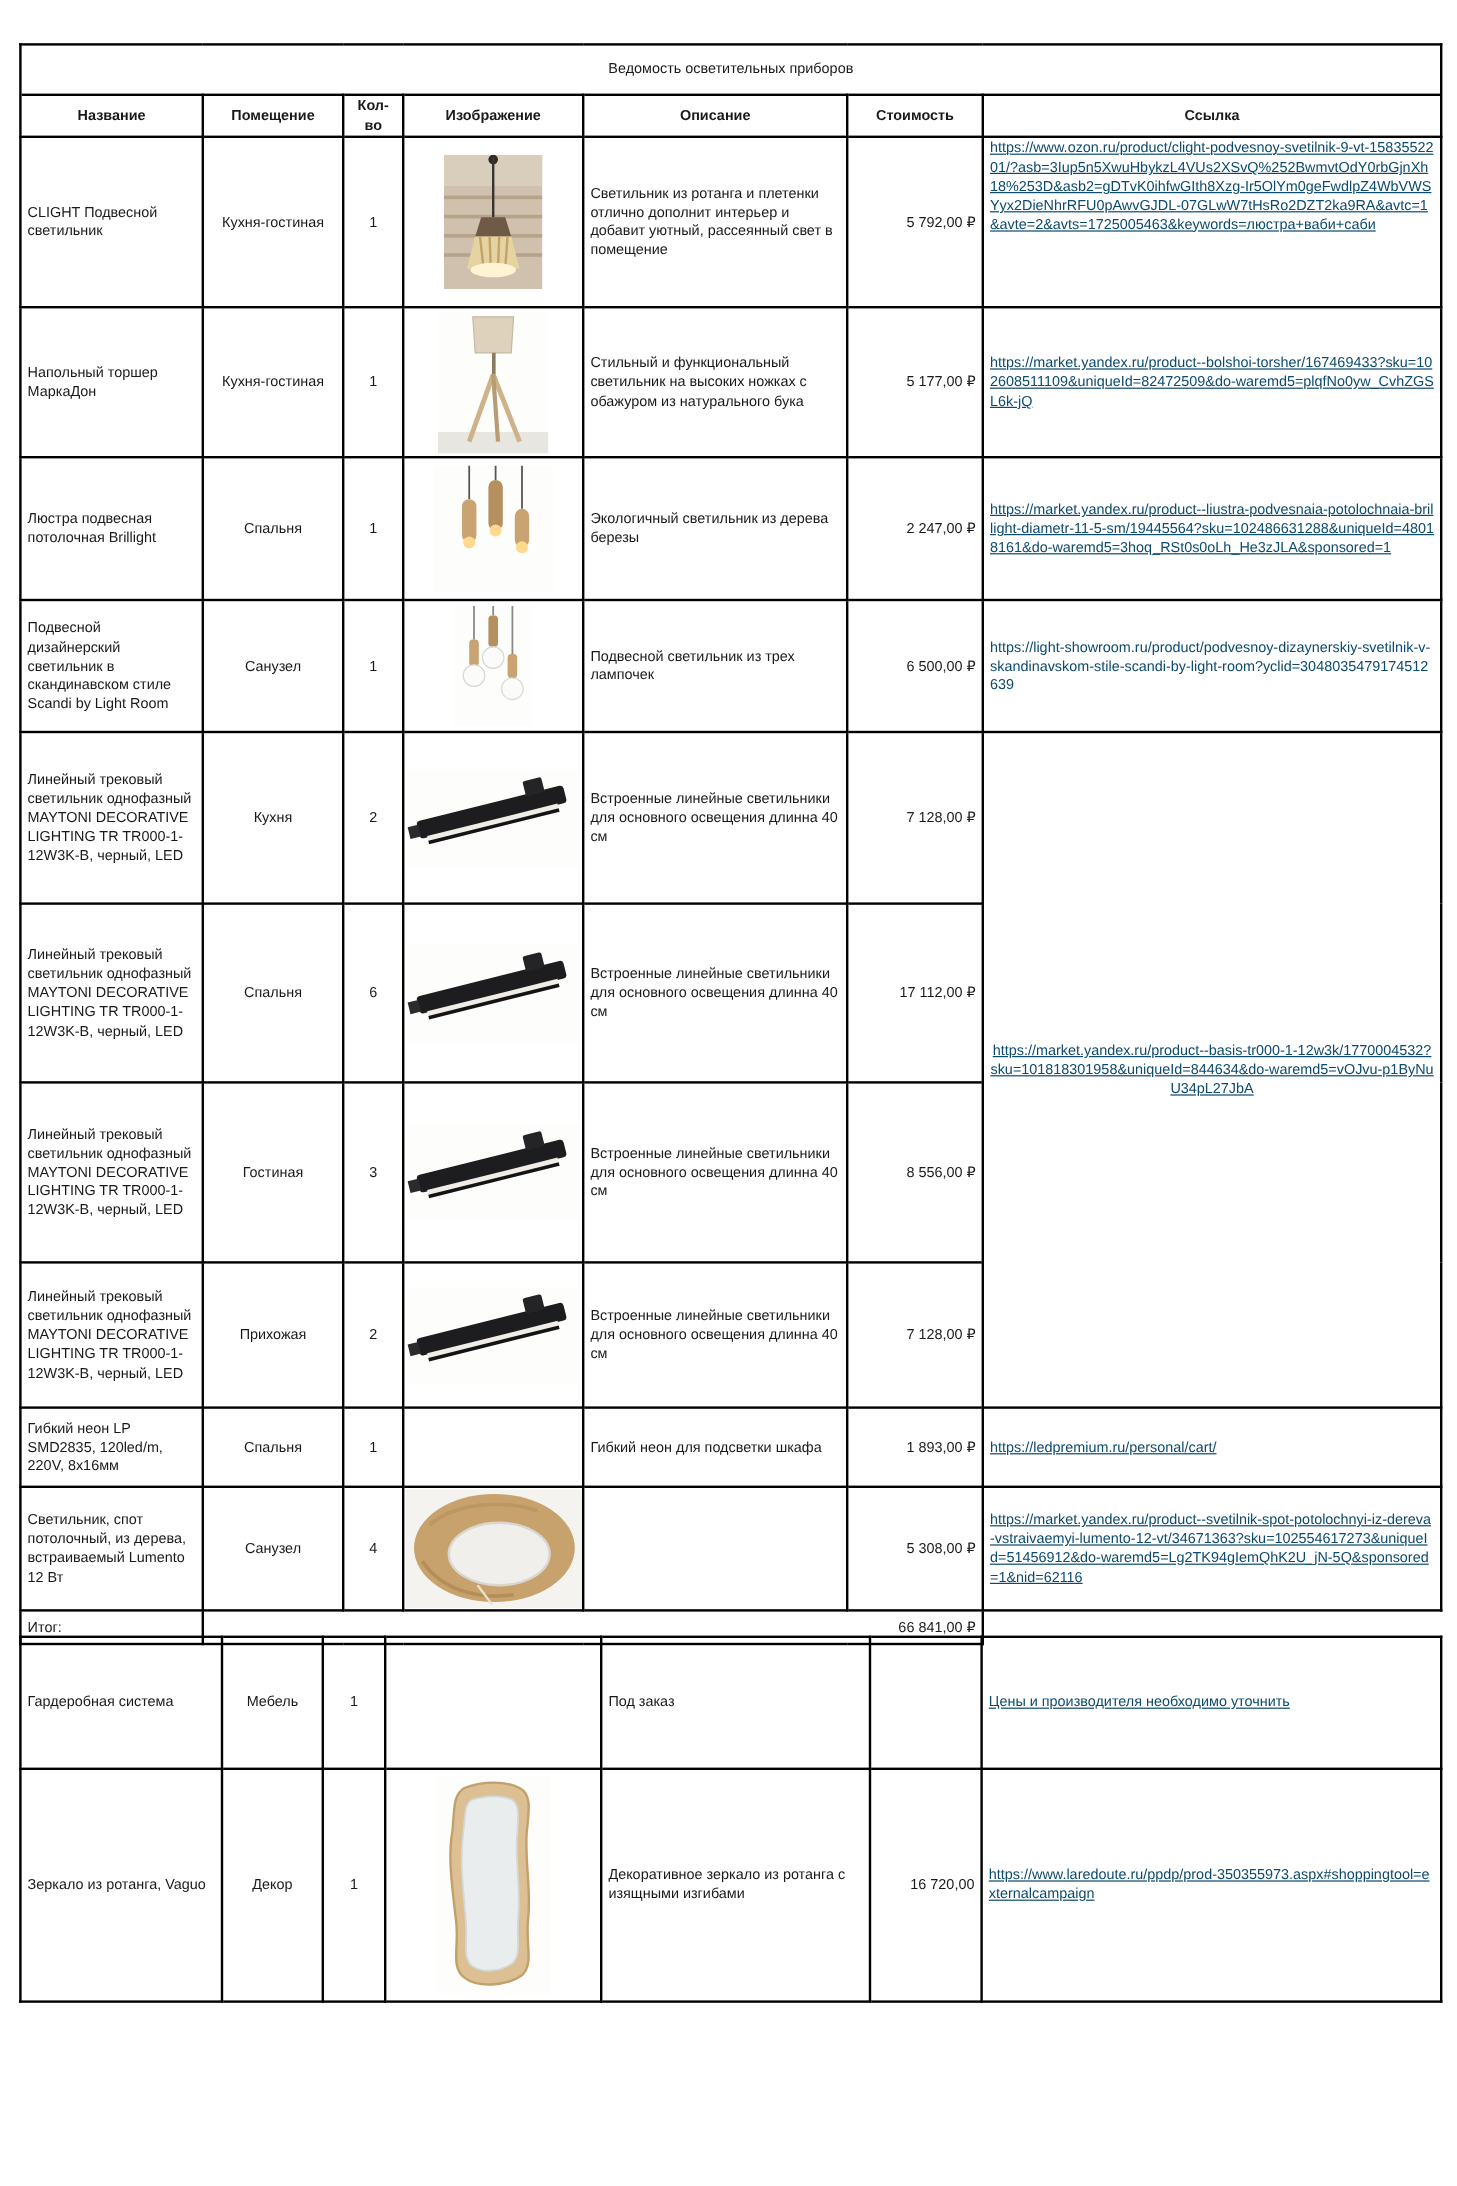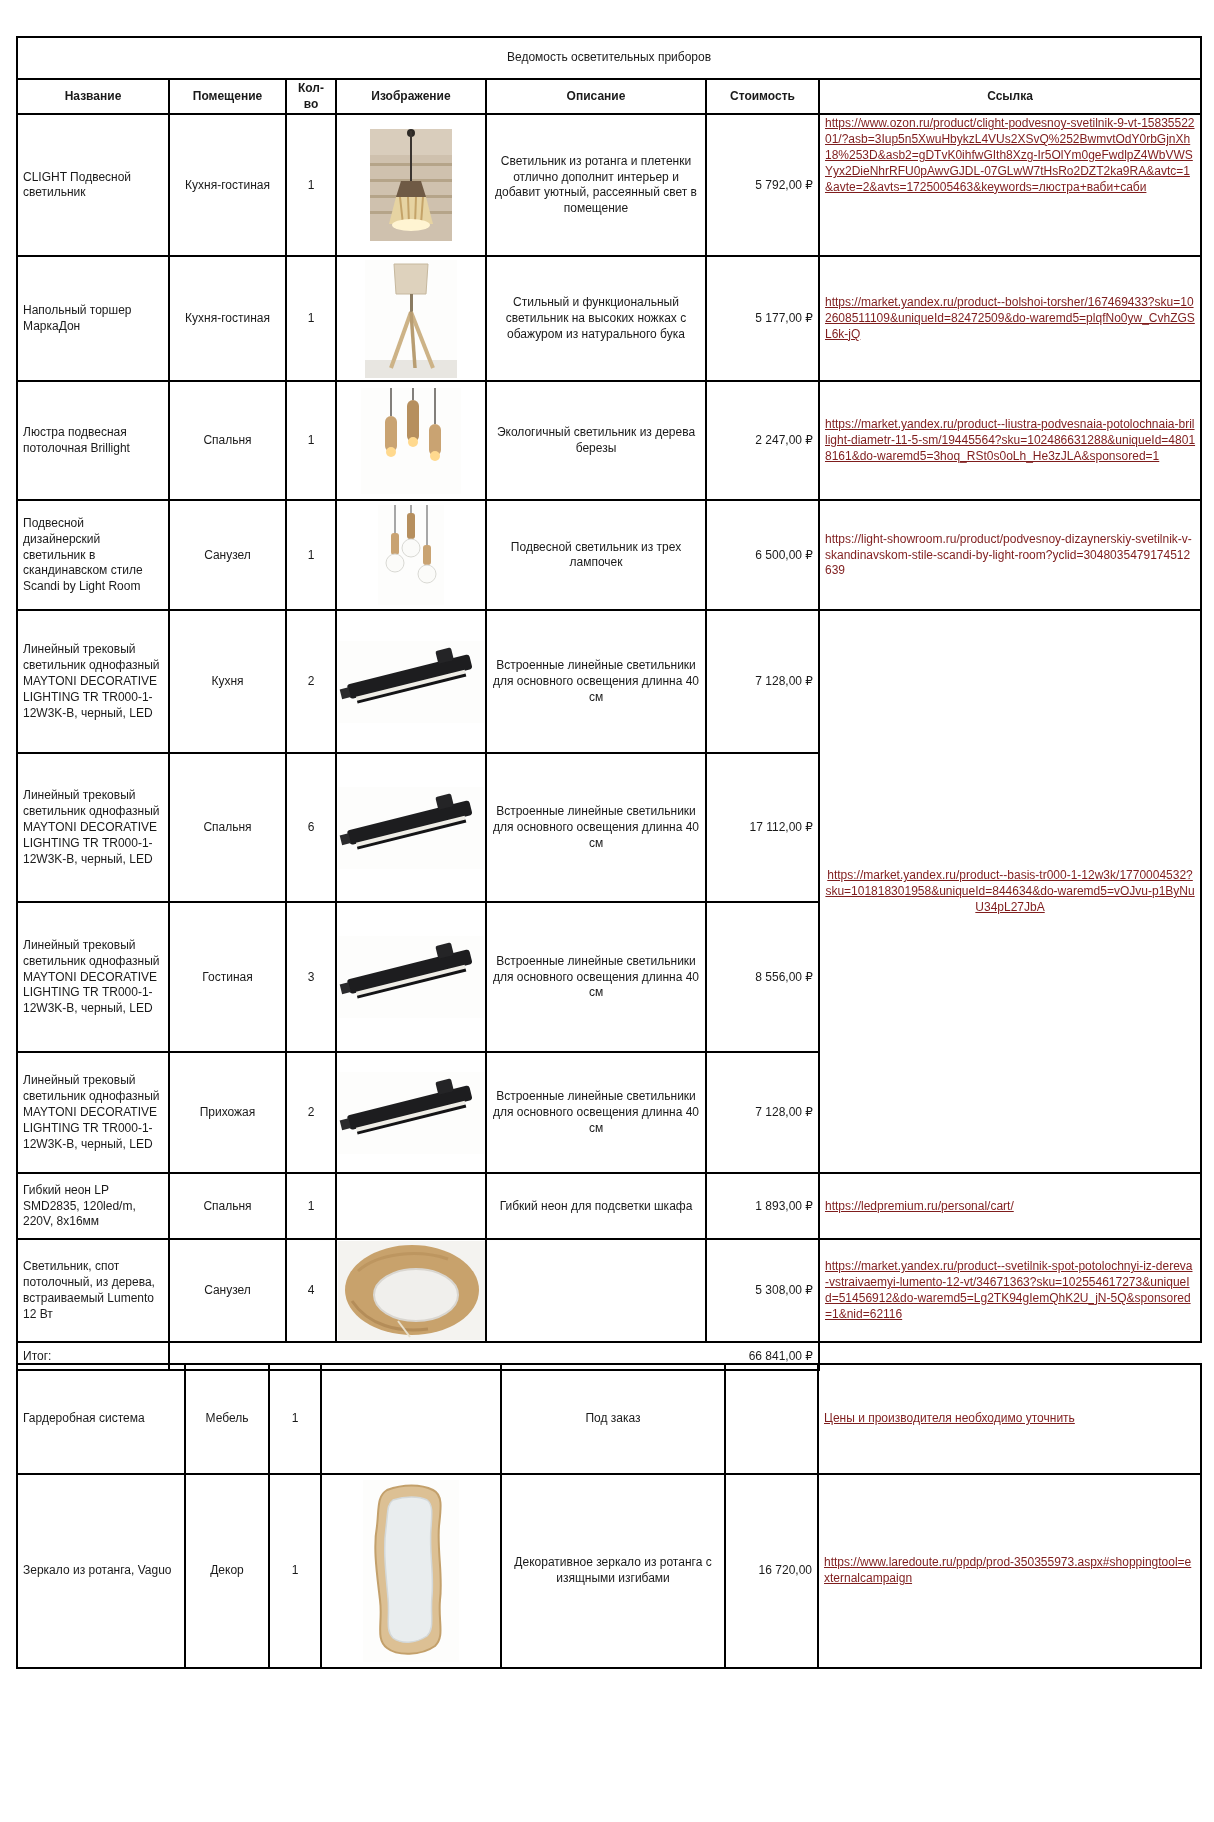--- a/index.html
+++ b/index.html
@@ -9,26 +9,26 @@
   td{border:2px solid #000;padding:1px 5px;vertical-align:middle;overflow:hidden;
      line-height:1.32;word-wrap:break-word;}
   .t1{top:36px;width:1184px;}
   .t2{top:1363px;width:1184px;}
   .title-cell{text-align:center;padding:12px 4px;border-bottom-width:1px;}
   .hdr{text-align:center;font-weight:bold;}
   .c-name{text-align:left;}
   .c-room{text-align:center;border-radius:26px;}
   .c-qty{text-align:center;}
   .c-img{text-align:center;padding:1px;}
-  .c-desc{text-align:center;margin-top:20px;}
+  .c-desc{text-align:left;margin-top:20px;}
   .c-cost{text-align:right;}
   .c-link{text-align:left;word-break:break-all;}
   .c-link.top{vertical-align:top;}
   .c-link.center{text-align:center;}
-  .lnk{text-decoration:underline;color:#7f1d1d;cursor:pointer;}
+  .lnk{text-decoration:underline;color:#0c4a6e;cursor:pointer;}
   .lnk.plain{text-decoration:none;}
   .ghost{border:none;background:transparent;}
   svg{display:block;margin:0 auto;}
 </style>
 </head>
 <body>
 
 <div class="page">
 
   <table class="t1">

